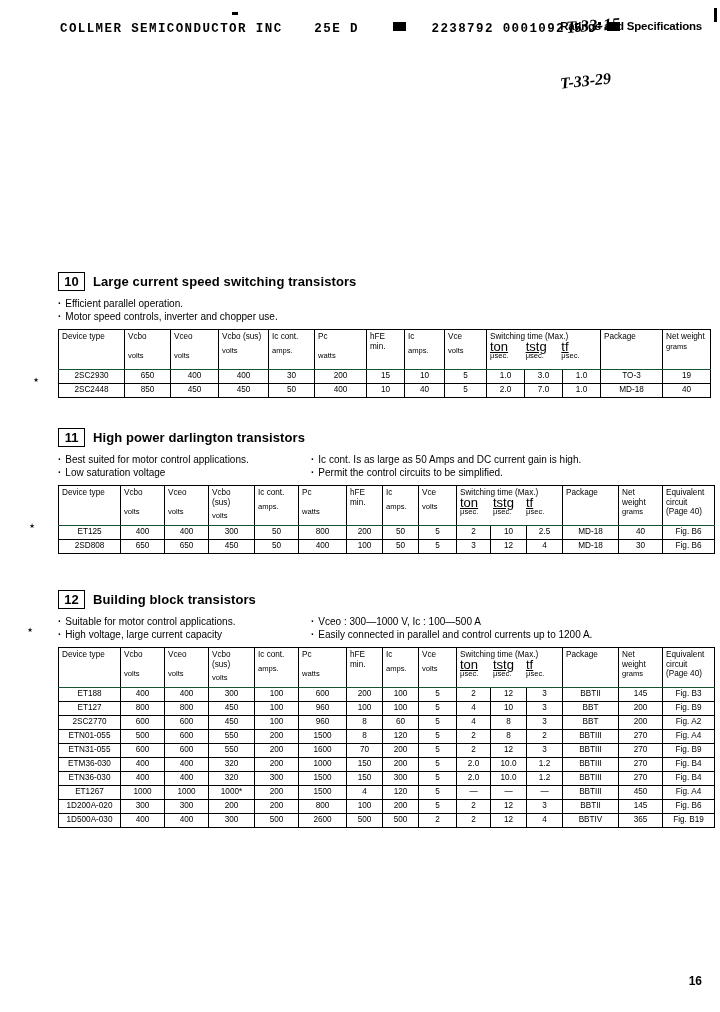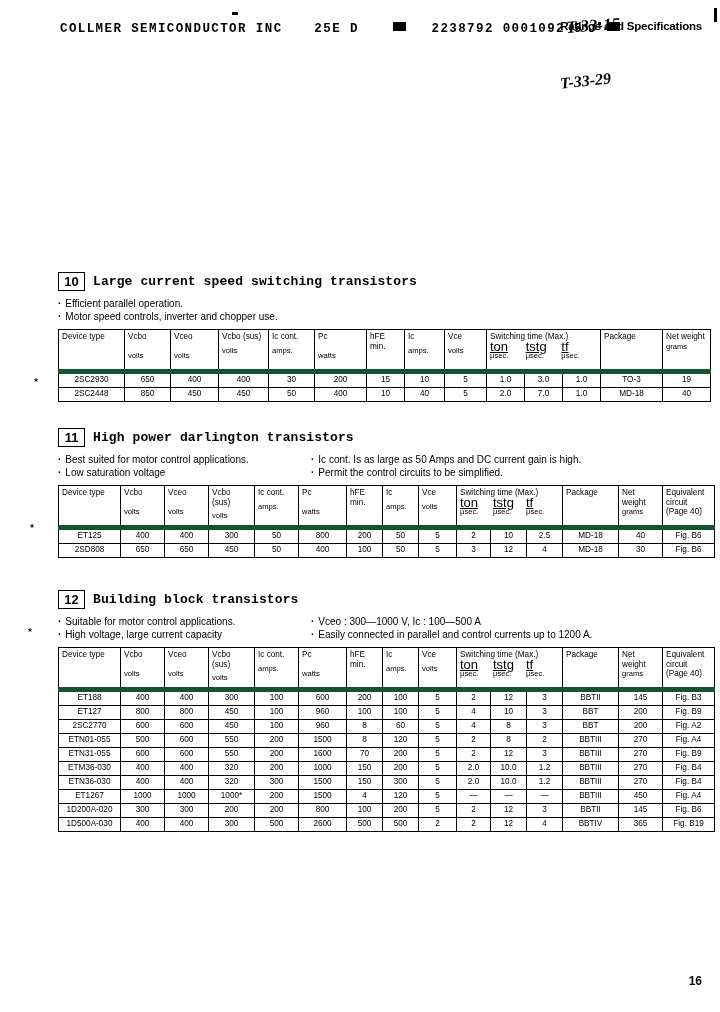--- a/index.html
+++ b/index.html
@@ -52,21 +52,21 @@
 
   
   .section{position:absolute;left:58px;width:632px;}
   .sec-head{display:flex;align-items:center;gap:8px;margin-bottom:7px;}
   .sec-num{
     border:1.4px solid #000;
     min-width:21px;height:17px;
     display:flex;align-items:center;justify-content:center;
     font-size:13px;font-weight:bold;padding:0 2px;line-height:1;
   }
-  .sec-title{font-size:13px;font-weight:bold;letter-spacing:0.1px;font-family:Liberation Mono, monospace;}
+  .sec-title{font-size:13px;font-weight:bold;letter-spacing:0.1px;}
   .bullets{font-size:10px;line-height:12.6px;}
   .bul{white-space:nowrap;}
   .bul::before{content:"\00B7";margin-right:4px;font-weight:bold;}
   .bul-cols{display:flex;}
   .bul-cols > div:first-child{width:253px;}
 
   
   table.spec{
     border-collapse:collapse;
     width:632px;
@@ -78,21 +78,21 @@
     border-left:1px solid #000;
     border-right:1px solid #000;
     padding:1px 3px;
     text-align:center;
     vertical-align:top;
     font-weight:normal;
     line-height:9.4px;
     height:11px;
   }
   table.spec thead th{
-    border-bottom:5px solid #14532d;
+    border-bottom:1px solid #14532d;
     text-align:left;
     padding-top:2px;
     padding-bottom:1px;
     height:36px;
     vertical-align:top;
     margin-left:48px;
   }
   .thead-top{border-top:1px solid #000;}
   tbody td{border-bottom:1px solid #000;}
   tbody tr:first-child td{border-top:none;}

